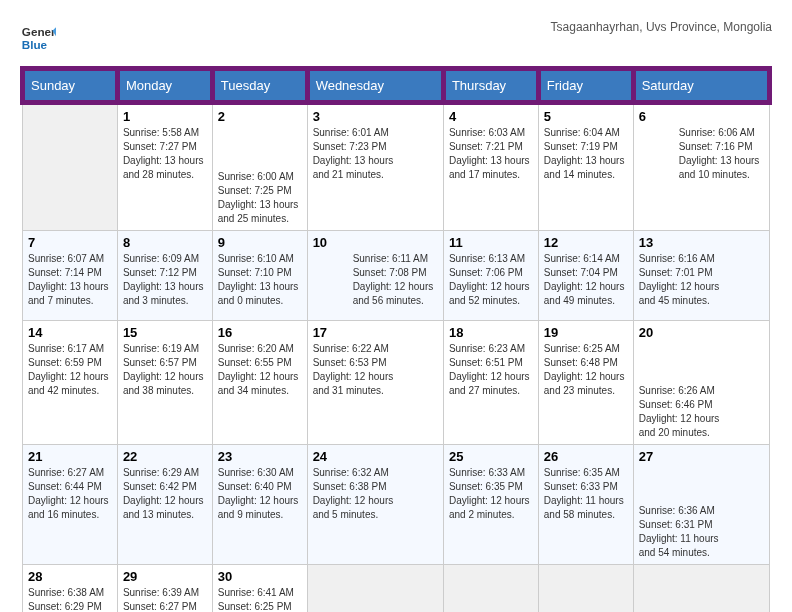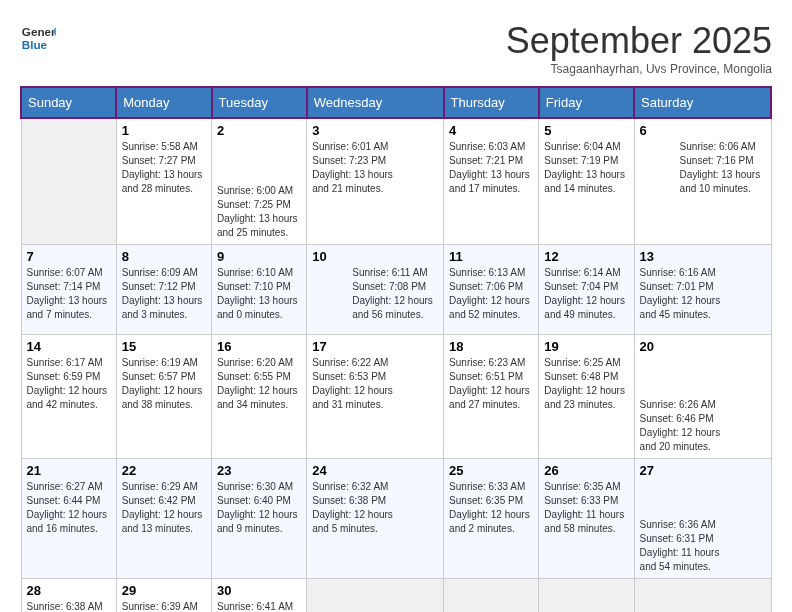--- a/index.html
+++ b/index.html
@@ -42,21 +42,21 @@
       border-collapse: collapse;
       font-size: 11px;
     }
     thead tr th {
       background-color: #3a7abf;
       color: #fff;
       padding: 7px 6px;
       text-align: left;
       font-size: 13px;
       font-weight: normal;
-      border: 2px solid #701a75;
+      border: 5px solid #701a75;
     }
     tbody tr td {
       border: 1px solid #ccc;
       vertical-align: top;
       padding: 4px 5px;
       min-height: 75px;
       height: 90px;
     }
     .day-number {
       font-weight: bold;
@@ -79,21 +79,20 @@
 <div class="header-section">
   <div class="logo">
     <svg class="logo-icon" viewBox="0 0 40 40">
       <text x="2" y="18" font-size="13" font-weight="bold" fill="#333">General</text>
       <text x="2" y="32" font-size="13" font-weight="bold" fill="#1a6eb5">Blue</text>
       <polygon points="32,8 40,16 36,12" fill="#1a6eb5"></polygon>
       <polygon points="36,12 40,8 40,18" fill="#4a9de0"></polygon>
     </svg>
   </div>
   <div class="title-section">
-    <div class="month-title">September 2025</div>
     <div class="subtitle">Tsagaanhayrhan, Uvs Province, Mongolia</div>
   </div>
 </div>
 
 <table>
   <thead>
     <tr>
     <th>Sunday</th>
         <th>Monday</th>
         <th>Tuesday</th>

